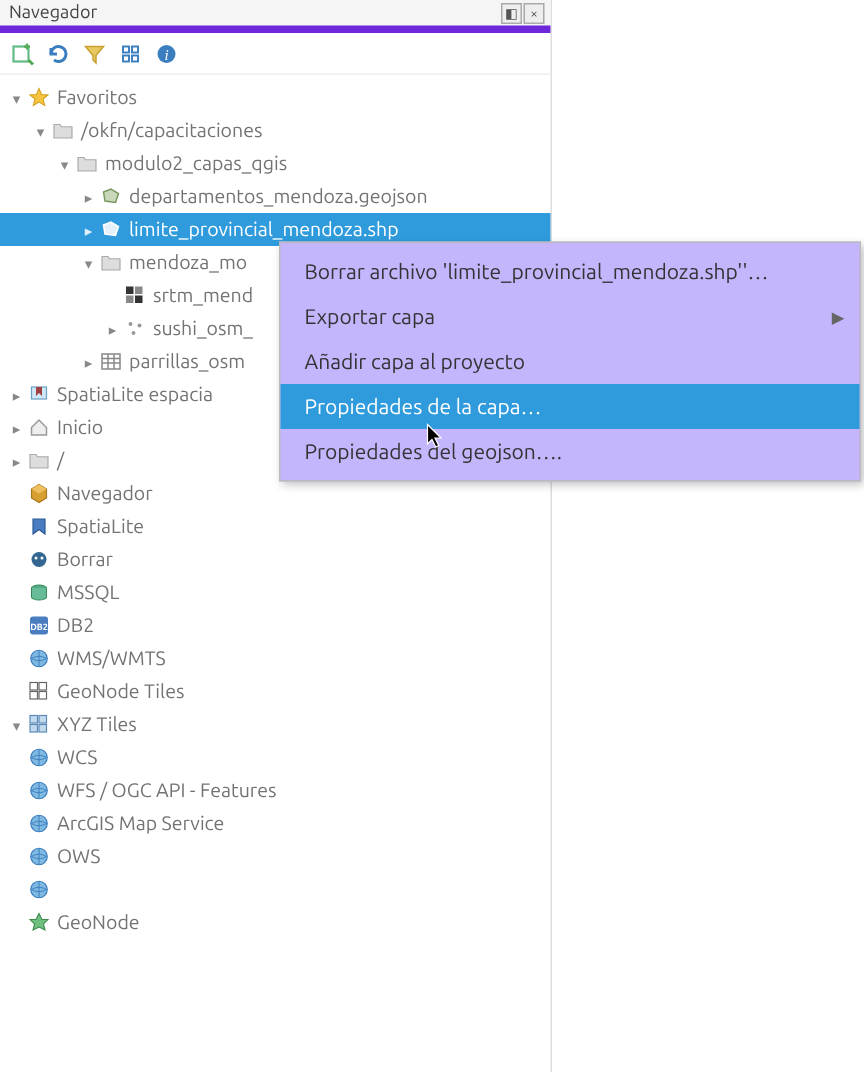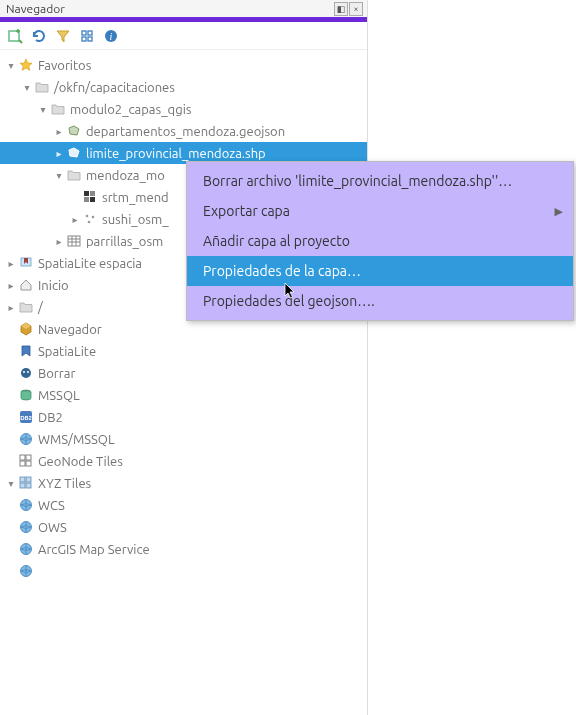--- a/index.html
+++ b/index.html
@@ -273,21 +273,21 @@
     </div>
 
     <div class="row">
       <span class="indent" style="width:18px"></span>
       <span class="ic">
           <svg width="14" height="14">
             <circle cx="7" cy="7" r="5.5" fill="#7fb8e0" stroke="#3b7ec0" stroke-width="0.8"></circle>
             <path d="M2 7 Q7 4 12 7 M2 7 Q7 10 12 7 M7 1.5 L7 12.5" fill="none" stroke="#3b7ec0" stroke-width="0.6"></path>
           </svg>
         </span>
-      <span class="label">WMS/MSSQL</span>
+      <span class="label">WMS/WMTS</span>
     </div>
 
     <div class="row">
       <span class="indent" style="width:18px"></span>
       <span class="ic">
           <svg width="14" height="14">
             <rect x="1" y="1" width="5" height="5" fill="#fff" stroke="#666" stroke-width="0.8"></rect>
             <rect x="7" y="1" width="5" height="5" fill="#fff" stroke="#666" stroke-width="0.8"></rect>
             <rect x="1" y="7" width="5" height="5" fill="#fff" stroke="#666" stroke-width="0.8"></rect>
             <rect x="7" y="7" width="5" height="5" fill="#fff" stroke="#666" stroke-width="0.8"></rect>
@@ -315,53 +315,72 @@
       <span class="indent" style="width:18px"></span>
       <span class="ic">
           <svg width="14" height="14">
             <circle cx="7" cy="7" r="5.5" fill="#7fb8e0" stroke="#3b7ec0" stroke-width="0.8"></circle>
             <path d="M2 7 Q7 4 12 7 M2 7 Q7 10 12 7 M7 1.5 L7 12.5" fill="none" stroke="#3b7ec0" stroke-width="0.6"></path>
           </svg>
         </span>
       <span class="label">WCS</span>
     </div>
 
+    <div class="row">
+      <span class="indent" style="width:18px"></span>
+      <span class="ic">
+          <svg width="14" height="14">
+            <circle cx="7" cy="7" r="5.5" fill="#7fb8e0" stroke="#3b7ec0" stroke-width="0.8"></circle>
+            <path d="M2 7 Q7 4 12 7 M2 7 Q7 10 12 7 M7 1.5 L7 12.5" fill="none" stroke="#3b7ec0" stroke-width="0.6"></path>
+          </svg>
+        </span>
+      <span class="label">WFS / OGC API - Features</span>
+    </div>
+
+    <div class="row">
+      <span class="indent" style="width:18px"></span>
+      <span class="ic">
+          <svg width="14" height="14">
+            <circle cx="7" cy="7" r="5.5" fill="#7fb8e0" stroke="#3b7ec0" stroke-width="0.8"></circle>
+            <path d="M2 7 Q7 4 12 7 M2 7 Q7 10 12 7 M7 1.5 L7 12.5" fill="none" stroke="#3b7ec0" stroke-width="0.6"></path>
+          </svg>
+        </span>
+      <span class="label">ArcGIS Map Service</span>
+    </div>
 
     <div class="row">
       <span class="indent" style="width:18px"></span>
       <span class="ic">
           <svg width="14" height="14">
             <circle cx="7" cy="7" r="5.5" fill="#7fb8e0" stroke="#3b7ec0" stroke-width="0.8"></circle>
             <path d="M2 7 Q7 4 12 7 M2 7 Q7 10 12 7 M7 1.5 L7 12.5" fill="none" stroke="#3b7ec0" stroke-width="0.6"></path>
           </svg>
         </span>
       <span class="label">OWS</span>
     </div>
 
     <div class="row">
       <span class="indent" style="width:18px"></span>
       <span class="ic">
           <svg width="14" height="14">
             <circle cx="7" cy="7" r="5.5" fill="#7fb8e0" stroke="#3b7ec0" stroke-width="0.8"></circle>
             <path d="M2 7 Q7 4 12 7 M2 7 Q7 10 12 7 M7 1.5 L7 12.5" fill="none" stroke="#3b7ec0" stroke-width="0.6"></path>
           </svg>
         </span>
-      <span class="label">ArcGIS Map Service</span>
-    </div>
-
-    <div class="row">
-      <span class="indent" style="width:18px"></span>
-      <span class="ic">
-          <svg width="14" height="14">
-            <circle cx="7" cy="7" r="5.5" fill="#7fb8e0" stroke="#3b7ec0" stroke-width="0.8"></circle>
-            <path d="M2 7 Q7 4 12 7 M2 7 Q7 10 12 7 M7 1.5 L7 12.5" fill="none" stroke="#3b7ec0" stroke-width="0.6"></path>
-          </svg>
-        </span>
-    </div>
-
+    </div>
+
+    <div class="row">
+      <span class="indent" style="width:18px"></span>
+      <span class="ic">
+          <svg width="14" height="14">
+            <path d="M7 1 L9 5 L13 5 L10 8 L11 12 L7 10 L3 12 L4 8 L1 5 L5 5 Z" fill="#6fbf7f" stroke="#3a8a4a" stroke-width="0.7"></path>
+          </svg>
+        </span>
+      <span class="label">GeoNode</span>
+    </div>
 
   </div>
 </div>
 
 <div class="right-area"></div>
 
 <div class="context-menu">
   <div class="cm-item">
     <span>Borrar archivo 'limite_provincial_mendoza.shp''…</span>
   </div>

